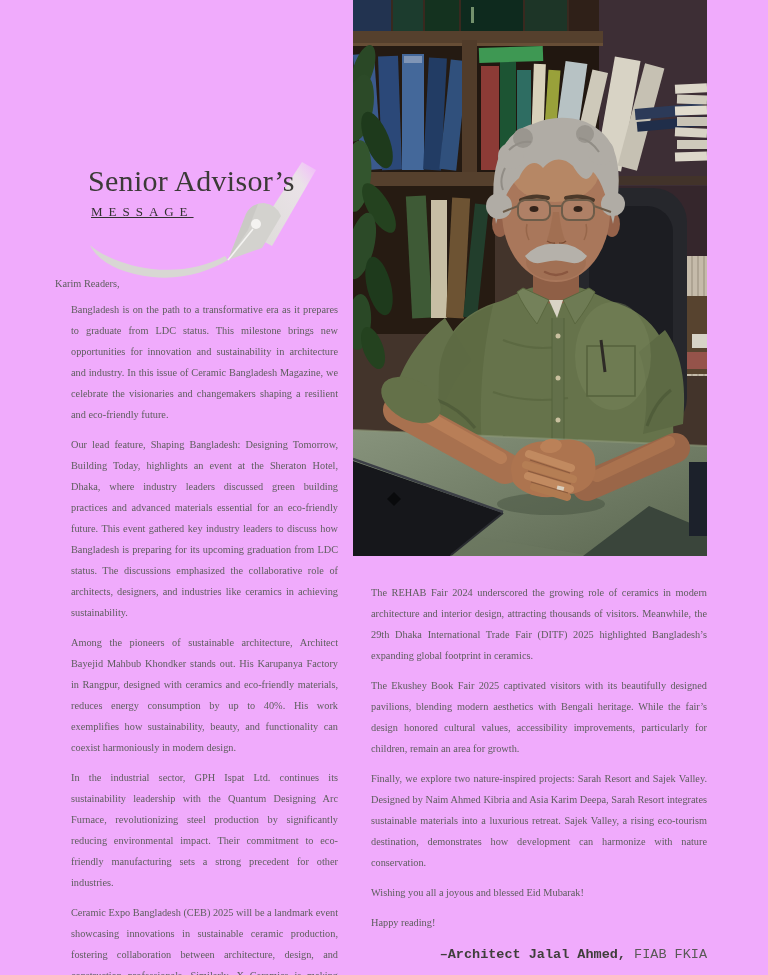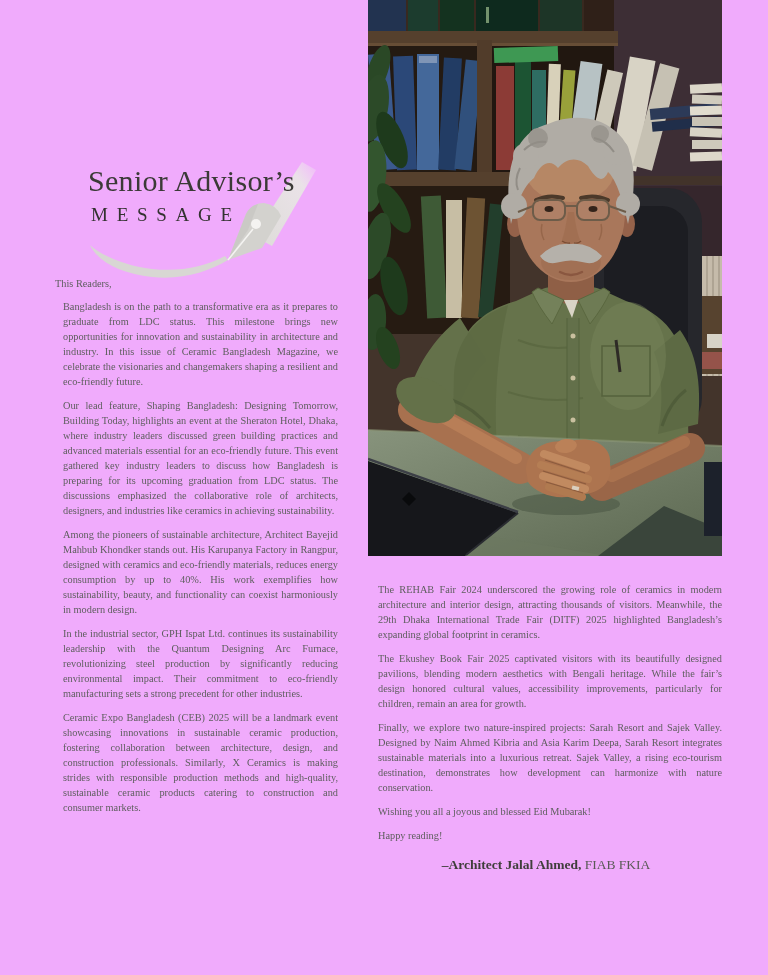--- a/index.html
+++ b/index.html
@@ -5,30 +5,30 @@
 <style>
   html,body{margin:0;padding:0;background:#f4f3f1;}
   .page{position:relative;width:768px;height:975px;background:#f0abfc;overflow:hidden;
         font-family:"Liberation Serif","DejaVu Serif",serif;padding-left:32px;}
   
   .left-col{position:absolute;left:55px;top:0;width:283px;}
   .pen-wrap{position:absolute;left:-15px;top:148px;width:280px;height:140px;z-index:1;}
   .page-title{position:absolute;left:33px;top:164px;margin:0;z-index:2;
               font-size:30px;font-weight:400;color:#3b3a37;letter-spacing:0.3px;white-space:nowrap;}
   .page-subtitle{position:absolute;left:36px;top:204px;z-index:2;
-                 font-size:19px;color:#333230;letter-spacing:0.46em;white-space:nowrap;}
+                 font-size:13px;color:#333230;letter-spacing:0.46em;white-space:nowrap;text-decoration:underline;}
   .lead-in{margin-top:276px;}
-  .para{font-size:10.3px;line-height:15px;color:#5e5e5e;text-align:justify;margin:0 0 9px 8px;}
+  .para{font-size:10.3px;line-height:21px;color:#5e5e5e;text-align:justify;margin:0 0 9px 16px;}
   .salutation{font-size:10.3px;line-height:15.7px;color:#5e5e5e;margin:0 0 7px 0;}
   
-  .right-col{position:absolute;left:368px;top:0;width:354px;}
+  .right-col{position:absolute;left:353px;top:0;width:354px;}
   .photo{margin:0;width:354px;height:556px;display:block;}
   .photo svg{display:block;}
   .right-text{margin:26px 0 0 2px;width:352px;}
-  .signature{margin:13px 0 0 0;text-align:center;font-size:13.5px;line-height:18px;}
+  .signature{margin:13px 0 0 0;text-align:right;font-size:13.5px;line-height:18px;font-family:Liberation Mono, monospace;}
   .signature .sig-name{font-weight:bold;color:#3f3e3b;}
   .signature .sig-title{font-weight:400;color:#5a5a57;}
 </style>
 </head>
 <body>
 
 <div class="page">
 
   <section class="left-col">
 
@@ -51,21 +51,21 @@
         <path d="M188,112 L206,66 Q210,58 218,56 L208,82 Z" fill="#c8c7c3" opacity="0.8"></path>
         <circle cx="216" cy="76" r="5" fill="#f4f3f1"></circle>
         <path d="M188,112 L213,81" stroke="#f4f3f1" stroke-width="1.6" fill="none"></path>
       </svg>
     </div>
 
     <h1 class="page-title">Senior Advisor’s</h1>
     <div class="page-subtitle">MESSAGE</div>
 
     <div class="lead-in">
-      <p class="salutation">This Readers,</p>
+      <p class="salutation">Karim Readers,</p>
       <div>
           <p class="para">Bangladesh is on the path to a transformative era as it prepares to graduate from LDC status. This milestone brings new opportunities for innovation and sustainability in architecture and industry. In this issue of Ceramic Bangladesh Magazine, we celebrate the visionaries and changemakers shaping a resilient and eco-friendly future.</p>
           <p class="para">Our lead feature, Shaping Bangladesh: Designing Tomorrow, Building Today, highlights an event at the Sheraton Hotel, Dhaka, where industry leaders discussed green building practices and advanced materials essential for an eco-friendly future. This event gathered key industry leaders to discuss how Bangladesh is preparing for its upcoming graduation from LDC status. The discussions emphasized the collaborative role of architects, designers, and industries like ceramics in achieving sustainability.</p>
           <p class="para">Among the pioneers of sustainable architecture, Architect Bayejid Mahbub Khondker stands out. His Karupanya Factory in Rangpur, designed with ceramics and eco-friendly materials, reduces energy consumption by up to 40%. His work exemplifies how sustainability, beauty, and functionality can coexist harmoniously in modern design.</p>
           <p class="para">In the industrial sector, GPH Ispat Ltd. continues its sustainability leadership with the Quantum Designing Arc Furnace, revolutionizing steel production by significantly reducing environmental impact. Their commitment to eco-friendly manufacturing sets a strong precedent for other industries.</p>
           <p class="para">Ceramic Expo Bangladesh (CEB) 2025 will be a landmark event showcasing innovations in sustainable ceramic production, fostering collaboration between architecture, design, and construction professionals. Similarly, X Ceramics is making strides with responsible production methods and high-quality, sustainable ceramic products catering to construction and consumer markets.</p>
         </div>
     </div>
   </section>
 

